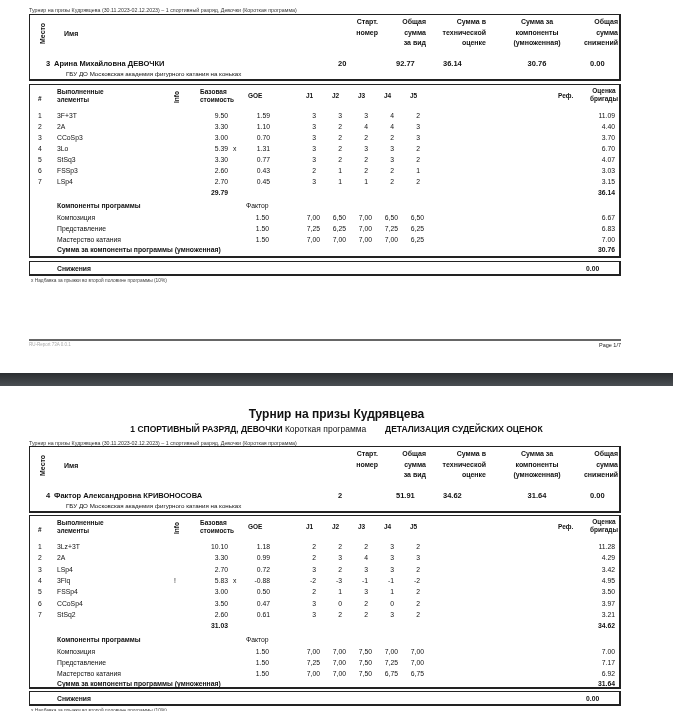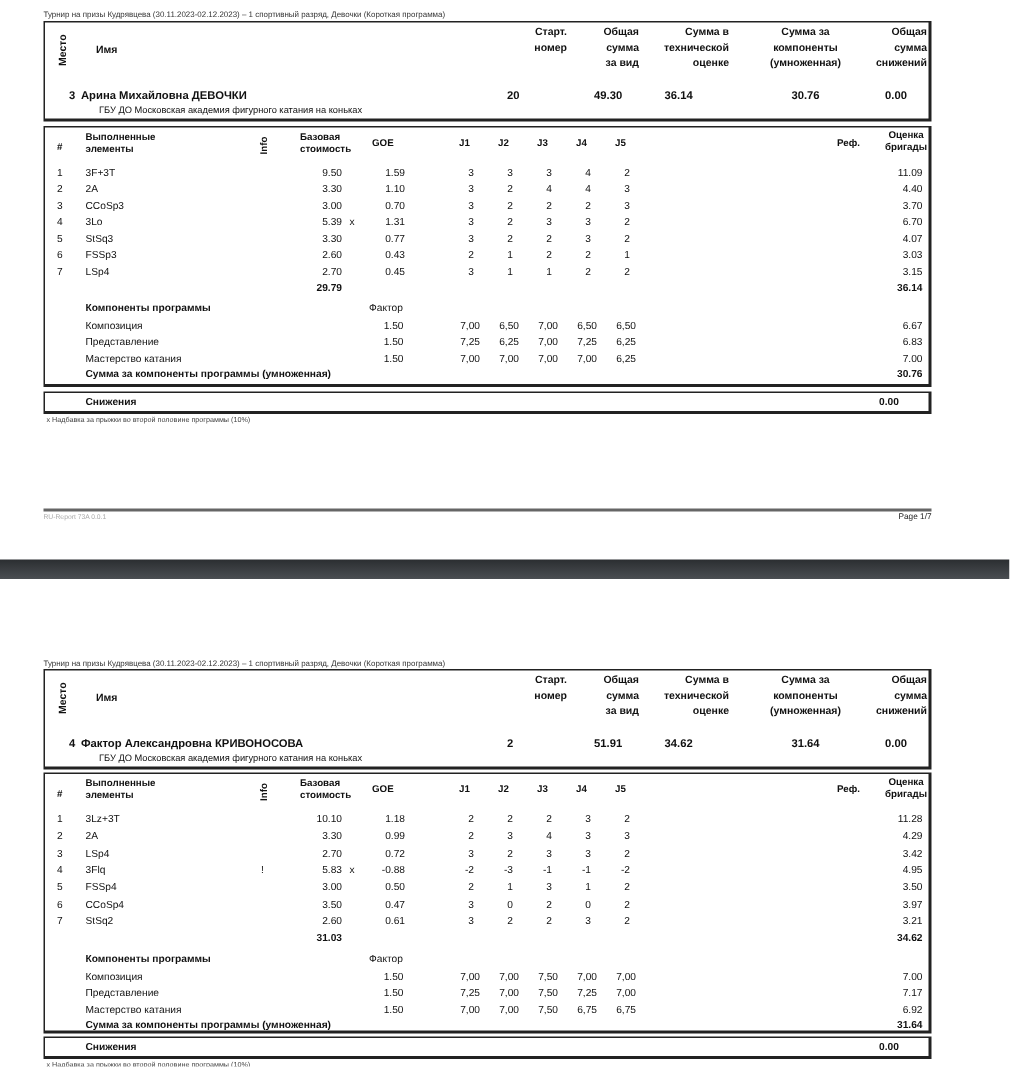--- a/index.html
+++ b/index.html
@@ -118,21 +118,21 @@
       </div>
     <div class="col c-ded">
         <div>Общая</div>
         <div>сумма</div>
         <div>снижений</div>
       </div>
     <span class="row rank">3</span>
     <span class="row skater">Арина Михайловна ДЕВОЧКИ</span>
     <span class="club">ГБУ ДО Московская академия фигурного катания на коньках</span>
     <span class="row v-start">20</span>
-    <span class="row v-total">49.30</span>
+    <span class="row v-total">92.77</span>
     <span class="row v-tes">36.14</span>
     <span class="row v-pcs">30.76</span>
     <span class="row v-ded">0.00</span>
   </div>
 
   <div class="box main" style="top:84px; height:174px;">
     <div class="tbl-head">
       <span class="c-num" style="top:10px;">#</span>
       <span class="c-el" style="top:3px;">
           <div>Выполненные</div>
@@ -314,20 +314,27 @@
   <div class="footnote" style="top:278px;">x Надбавка за прыжки во второй половине программы (10%)</div>
 
   <div class="footer-line" style="top:339px;"></div>
   <div class="footer-left" style="top:342px;">RU-Report  73A 0.0.1</div>
   <div class="footer-right" style="top:342px;">Page 1/7</div>
 </div>
 
 <div class="separator"></div>
 
 <div class="page page2">
+  <div class="doc-title">Турнир на призы Кудрявцева</div>
+  <div class="doc-subtitle">
+    <span>1 СПОРТИВНЫЙ РАЗРЯД, ДЕВОЧКИ</span>
+    <span class="normal">Короткая программа</span>
+    <span class="gap"></span>
+    <span>ДЕТАЛИЗАЦИЯ СУДЕЙСКИХ ОЦЕНОК</span>
+  </div>
   <div class="caption" style="top:54px;">Турнир на призы Кудрявцева (30.11.2023-02.12.2023)  –  1 спортивный разряд, Девочки  (Короткая программа)</div>
 
   <div class="box hdr" style="top:60px;">
     <span class="place-lbl">Место</span>
     <span class="name-lbl">Имя</span>
     <div class="col c-start">
         <div>Старт.</div>
         <div>номер</div>
       </div>
     <div class="col c-total">

